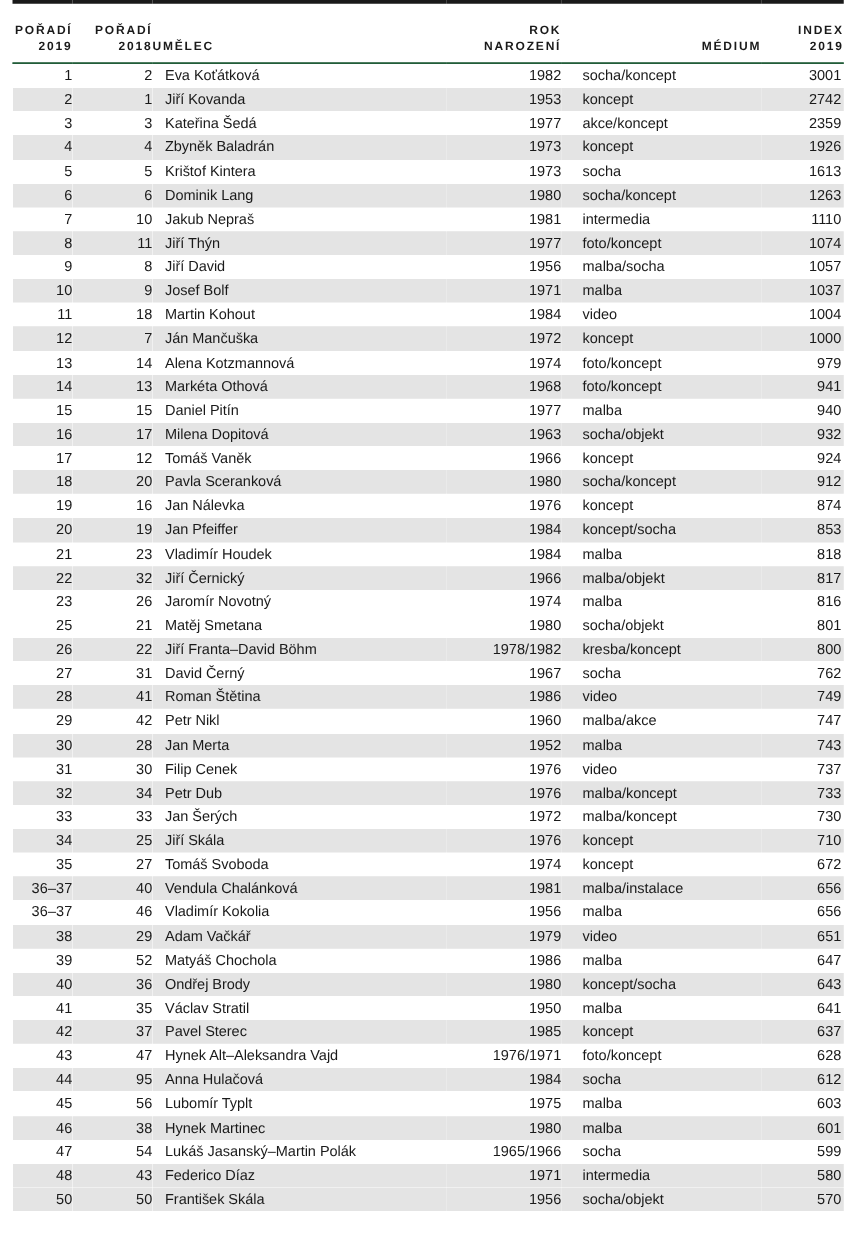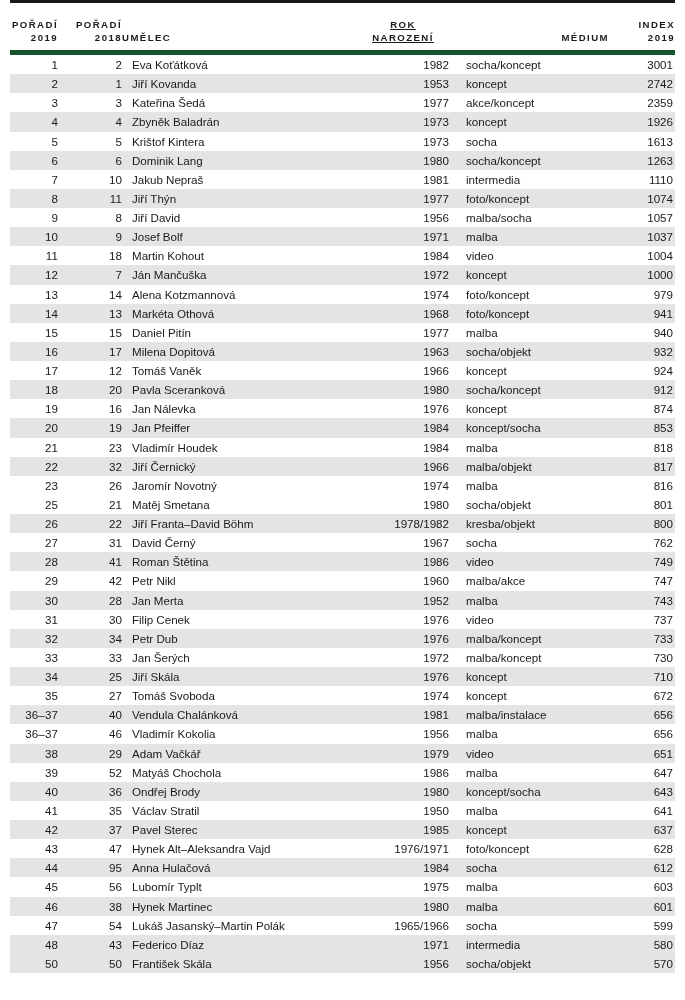--- a/index.html
+++ b/index.html
@@ -27,35 +27,35 @@
   table.rank-table {
     width: 665px;
     border-collapse: collapse;
     table-layout: fixed;
     font-size: 11.6px;
   }
 
   
   thead tr.head-row th {
     border-top: 3px solid #1a1a1a;
-    border-bottom: 5px solid #14532d;
+    border-bottom: 1px solid #14532d;
     padding: 6px 0 5px 0;
     height: 36px;
     vertical-align: bottom;
     font-size: 9.6px;
     font-weight: bold;
     letter-spacing: 1.45px;
     line-height: 1.42;
     color: #1a1a1a;
     white-space: pre-line;
   }
 
   th.c-rank19, th.c-rank18 { text-align: right; }
   th.c-artist  { text-align: left;  padding-left: 10px; }
-  th.c-year    { text-align: center; text-decoration: underline; }
+  th.c-year    { text-align: right; }
   th.c-medium  { text-align: right;  padding-left: 17px; }
   th.c-index   { text-align: right; padding-right: 2px; }
 
   
   tbody tr { height: 19.12px; }
   tbody tr.shaded td { background: #e4e4e4; }
 
   tbody td {
     padding: 0;
     height: 19.12px;
@@ -304,21 +304,21 @@
           <td class="c-artist">Matěj Smetana</td>
           <td class="c-year">1980</td>
           <td class="c-medium">socha/objekt</td>
           <td class="c-index">801</td>
         </tr>
         <tr class="shaded">
           <td class="c-rank19">26</td>
           <td class="c-rank18">22</td>
           <td class="c-artist">Jiří Franta–David Böhm</td>
           <td class="c-year">1978/1982</td>
-          <td class="c-medium">kresba/objekt</td>
+          <td class="c-medium">kresba/koncept</td>
           <td class="c-index">800</td>
         </tr>
         <tr>
           <td class="c-rank19">27</td>
           <td class="c-rank18">31</td>
           <td class="c-artist">David Černý</td>
           <td class="c-year">1967</td>
           <td class="c-medium">socha</td>
           <td class="c-index">762</td>
         </tr>

